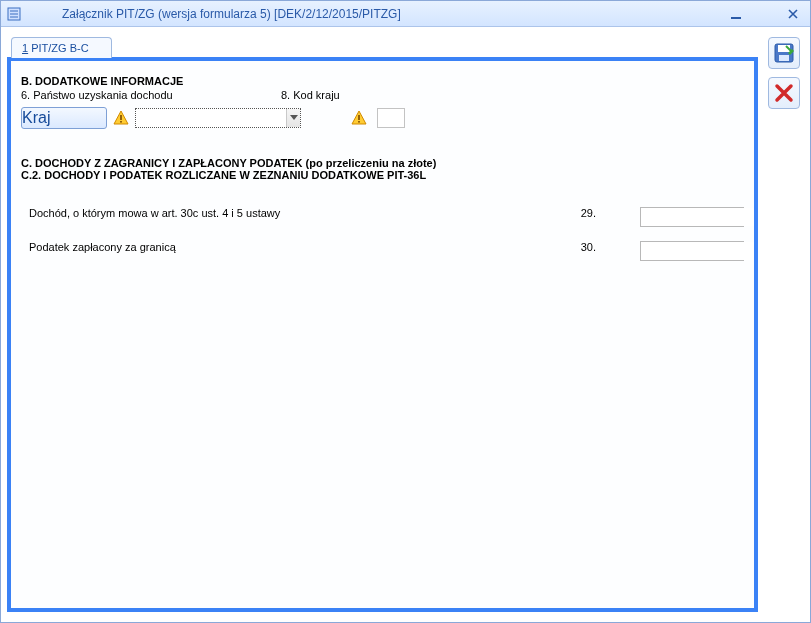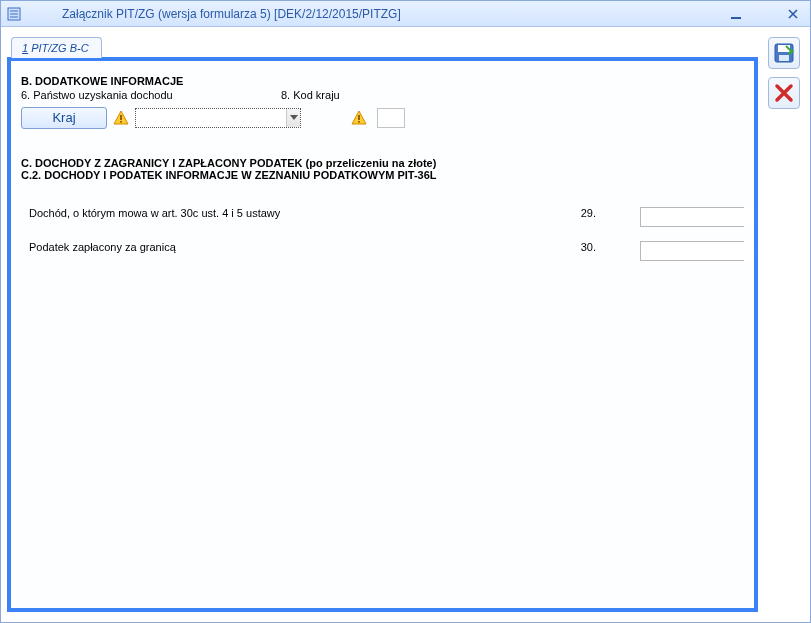--- a/index.html
+++ b/index.html
@@ -5,29 +5,29 @@
   * { box-sizing: border-box; margin: 0; padding: 0; }
   html, body { width: 811px; height: 623px; font-family: Tahoma, Arial, sans-serif; font-size: 11px; background: #fff; }
   .window { width: 811px; height: 623px; border: 1px solid #8aa8d8; background: #fff; display: flex; flex-direction: column; }
   .titlebar { height: 26px; background: linear-gradient(#e7f1ff,#d3e5ff); border-bottom: 1px solid #acc4ea; display: flex; align-items: center; padding: 0 6px; gap: 35px; }
   .titlebar .app-icon { width: 14px; height: 14px; margin-right: 6px; display: inline-flex; }
   .titlebar .title { color: #2a5aa8; font-size: 12px; flex: 1; }
   .titlebar .win-btn { width: 22px; height: 18px; display: inline-flex; align-items: center; justify-content: center; color: #2a5aa8; font-size: 14px; cursor: pointer; }
   .client { flex: 1; display: flex; padding: 6px 6px 10px 6px; background: #fff; }
   .left { flex: 1; display: flex; flex-direction: column; }
   .tabs { height: 24px; display: flex; align-items: flex-end; padding-left: 4px; }
-  .tab { padding: 4px 12px 4px 10px; border: 1px solid #9fb9e0; border-bottom: none; border-top-left-radius: 4px; border-top-right-radius: 4px; background: #f5f9ff; color: #1a4fa0; font-size: 11px; position: relative; top: 1px; font-style: italic; }
+  .tab { padding: 4px 22px 4px 10px; border: 1px solid #9fb9e0; border-bottom: none; border-top-left-radius: 4px; border-top-right-radius: 4px; background: #f5f9ff; color: #1a4fa0; font-size: 11px; position: relative; top: 1px; }
   .tab .underline { text-decoration: underline; }
   .panel { flex: 1; border: 4px solid #3b82f6; background: #fdfeff; padding: 14px 10px 10px 10px; overflow: hidden; }
   .section-title { font-weight: bold; font-size: 11px; margin-bottom: 2px; }
   .field-row { display: flex; align-items: center; margin-top: 2px; }
   .label6 { width: 260px; }
   .label7 { width: 120px; }
   .input-row { display: flex; align-items: center; margin-top: 6px; }
-  .btn-kraj { width: 86px; height: 22px; background: linear-gradient(#f3f8ff,#dbe9ff); border: 1px solid #7ea0d6; border-radius: 3px; color: #154a9a; text-align: center; line-height: 20px; font-size: 13px; cursor: pointer; }
+  .btn-kraj { width: 86px; height: 22px; background: linear-gradient(#f3f8ff,#dbe9ff); border: 1px solid #7ea0d6; border-radius: 3px; color: #154a9a; line-height: 20px; font-size: 16px; cursor: pointer; }
   .warn-icon { width: 16px; height: 16px; margin: 0 6px; display: inline-flex; }
   .combo { width: 166px; height: 20px; border: 1px dotted #555; background: #fff; display: flex; align-items: center; }
   .combo .combo-input { flex: 1; height: 100%; border: none; outline: none; padding: 0 4px; font-size: 11px; }
   .combo .combo-btn { width: 16px; height: 18px; border-left: 1px solid #c9c9c9; background: linear-gradient(#f5f5f5,#e5e5e5); display: flex; align-items: center; justify-content: center; cursor: pointer; }
   .kod-input { width: 28px; height: 20px; border: 1px solid #c3c3c3; background: #fff; margin-left: 4px; }
   .section-c { margin-top: 28px; }
   .section-c .section-title { margin-bottom: 0; }
   .rows { margin-top: 26px; }
   .row { display: flex; align-items: flex-start; margin: 8px 0 14px 8px; gap: 44px; }
   .row .row-label { flex: 1; }
@@ -101,21 +101,21 @@
                   <rect x="7.2" y="5" width="1.6" height="5" fill="#7a4a00"></rect>
                   <rect x="7.2" y="11" width="1.6" height="1.6" fill="#7a4a00"></rect>
                 </svg>
             </span>
             <input class="kod-input" type="text" value="" style="">
           </div>
         </div>
 
         <div class="section-c">
           <div class="section-title">C. DOCHODY Z ZAGRANICY I ZAPŁACONY PODATEK (po przeliczeniu na złote)</div>
-          <div class="section-title">C.2. DOCHODY I PODATEK INFORMACJE W ZEZNANIU PODATKOWYM PIT-36L</div>
+          <div class="section-title">C.2. DOCHODY I PODATEK ROZLICZANE W ZEZNANIU DODATKOWE PIT-36L</div>
 
           <div class="rows">
             <div class="row">
               <span class="row-label">Dochód, o którym mowa w art. 30c ust. 4 i 5 ustawy</span>
               <span class="row-num">29.</span>
               <div class="numbox">
                 <input class="num-input" type="text" value="0,00" style="">
 
               </div>
             </div>

